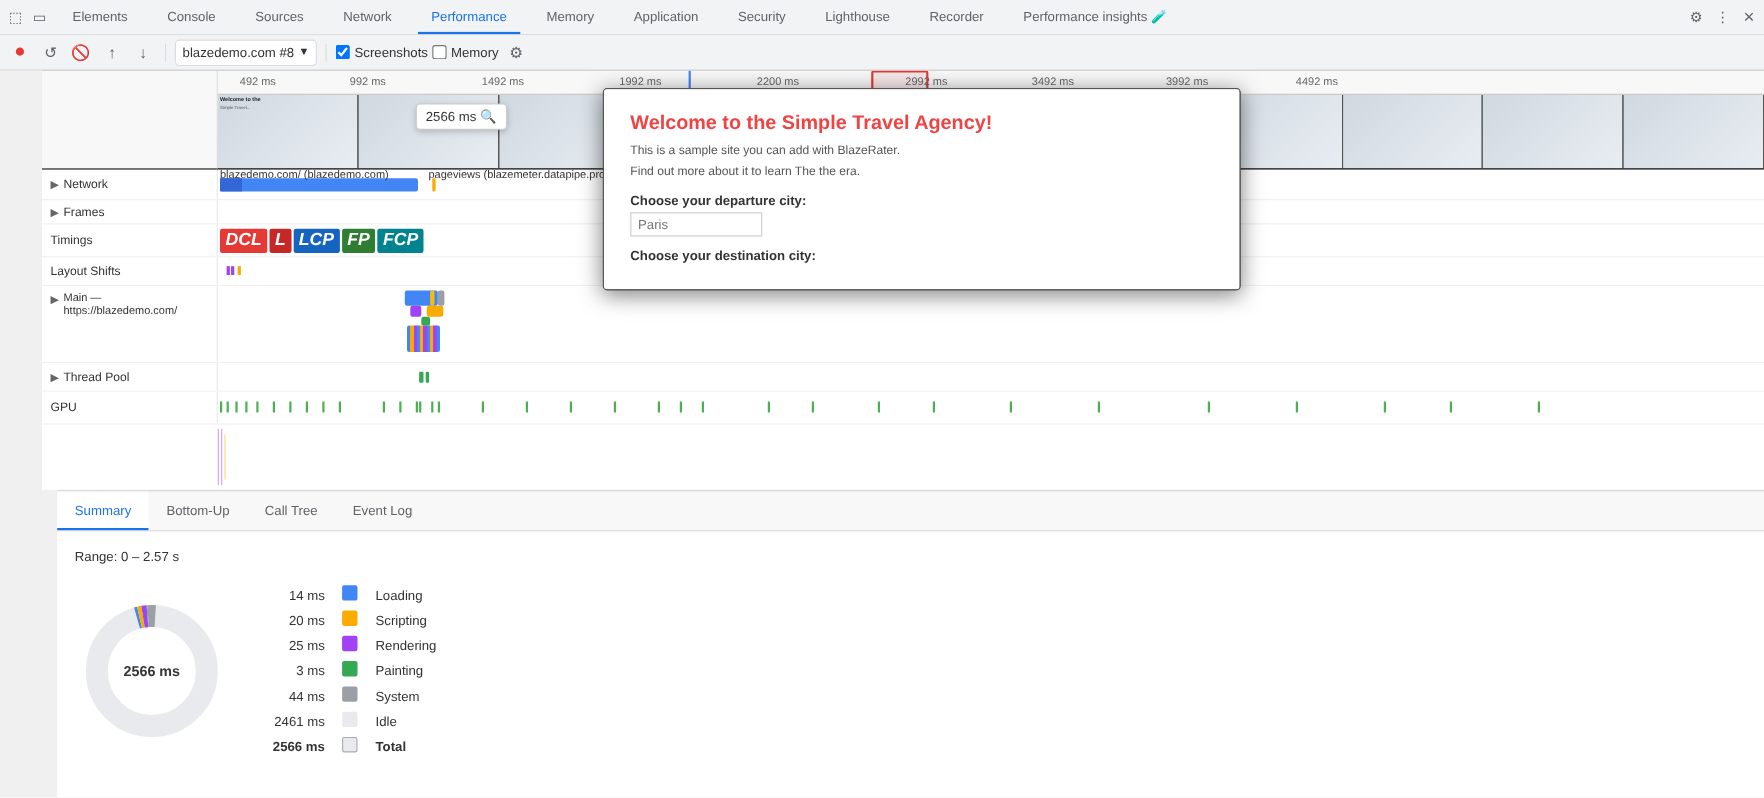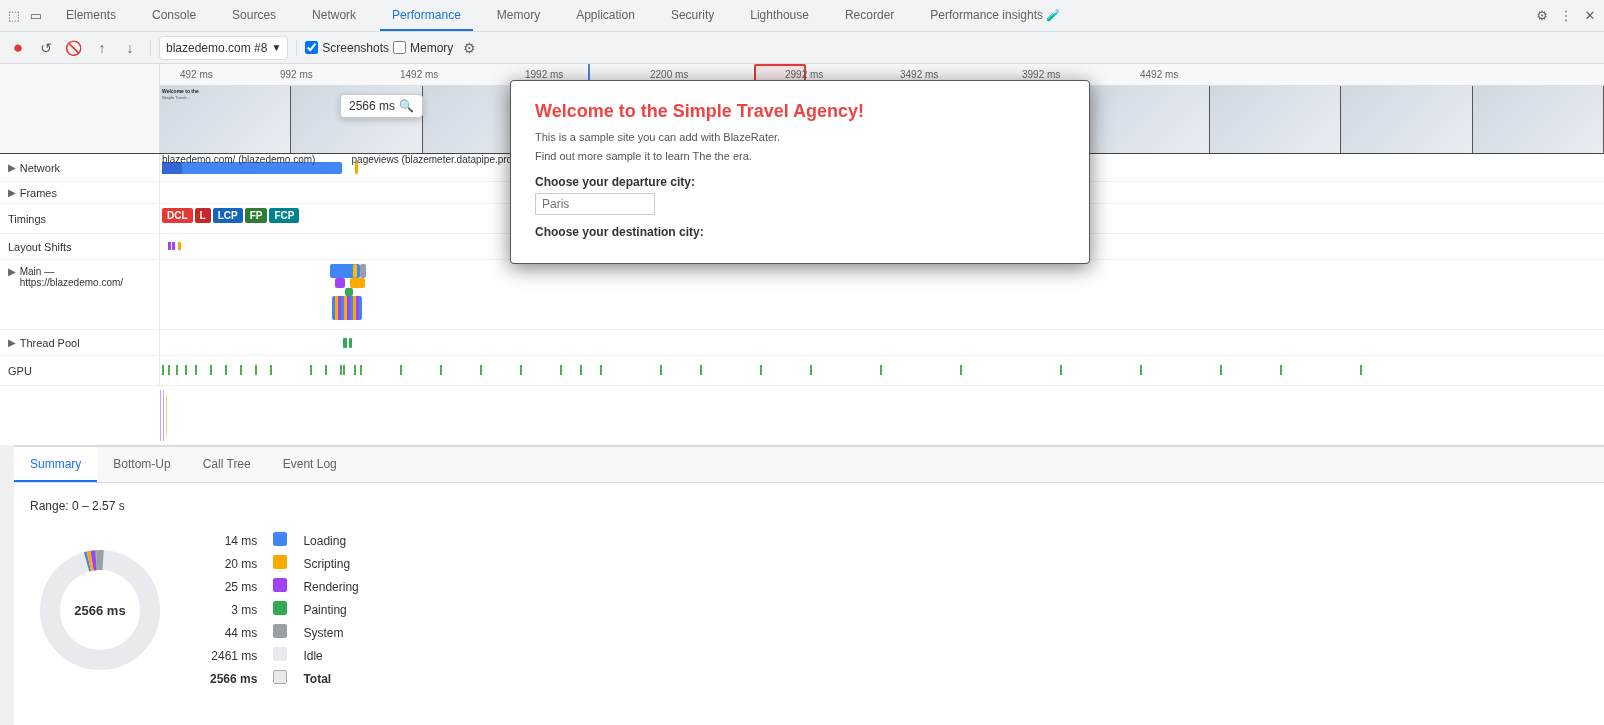--- a/index.html
+++ b/index.html
@@ -87,20 +87,21 @@
     .checkbox-wrap {
       display: flex; align-items: center; gap: 4px; font-size: 12px; cursor: pointer;
     }
     .checkbox-wrap input { cursor: pointer; }
     .toolbar-divider { width: 1px; height: 16px; background: #dadce0; margin: 0 4px; }
 
     
     .main-layout {
       display: flex;
       height: calc(100vh - 64px);
+      padding-left: 38px;
     }
     .track-row {
       display: flex;
       align-items: center;
       height: 26px;
       border-bottom: 1px solid #f0f0f0;
       font-size: 11px;
     }
     .track-label {
       width: 160px;
@@ -133,24 +134,25 @@
     
     .timing-badges {
       display: flex;
       align-items: center;
       gap: 2px;
       padding: 4px 2px;
     }
     .badge {
       padding: 2px 5px;
       border-radius: 2px;
-      font-size: 10px;
+      font-size: 16px;
       font-weight: bold;
       color: white;
       cursor: pointer;
+      font-style: italic;
     }
     .badge-dcl { background: #e53935; }
     .badge-l { background: #c62828; }
     .badge-lcp { background: #1565c0; }
     .badge-fp { background: #2e7d32; }
     .badge-fcp { background: #00838f; }
 
     
     .bottom-panel {
       height: 280px;
@@ -538,21 +540,21 @@
             <div style="width:1px;height:80%;background:#f9ab00;opacity:0.5;"></div>
           </div>
         </div>
 
       </div>
 
       <div class="screenshot-popup" style="top:16px; left:510px; width:580px;">
         <div class="screenshot-body">
           <h2>Welcome to the Simple Travel Agency!</h2>
           <p>This is a sample site you can add with BlazeRater.</p>
-          <p>Find out more sample it to learn The the era.</p>
+          <p>Find out more about it to learn The the era.</p>
           <label>Choose your departure city:</label>
           <input type="text" style="pointer-events: none;" placeholder="Paris">
           <label>Choose your destination city:</label>
         </div>
       </div>
 
     </div>
 
     <div class="bottom-panel">
       <div class="bottom-tabs">

